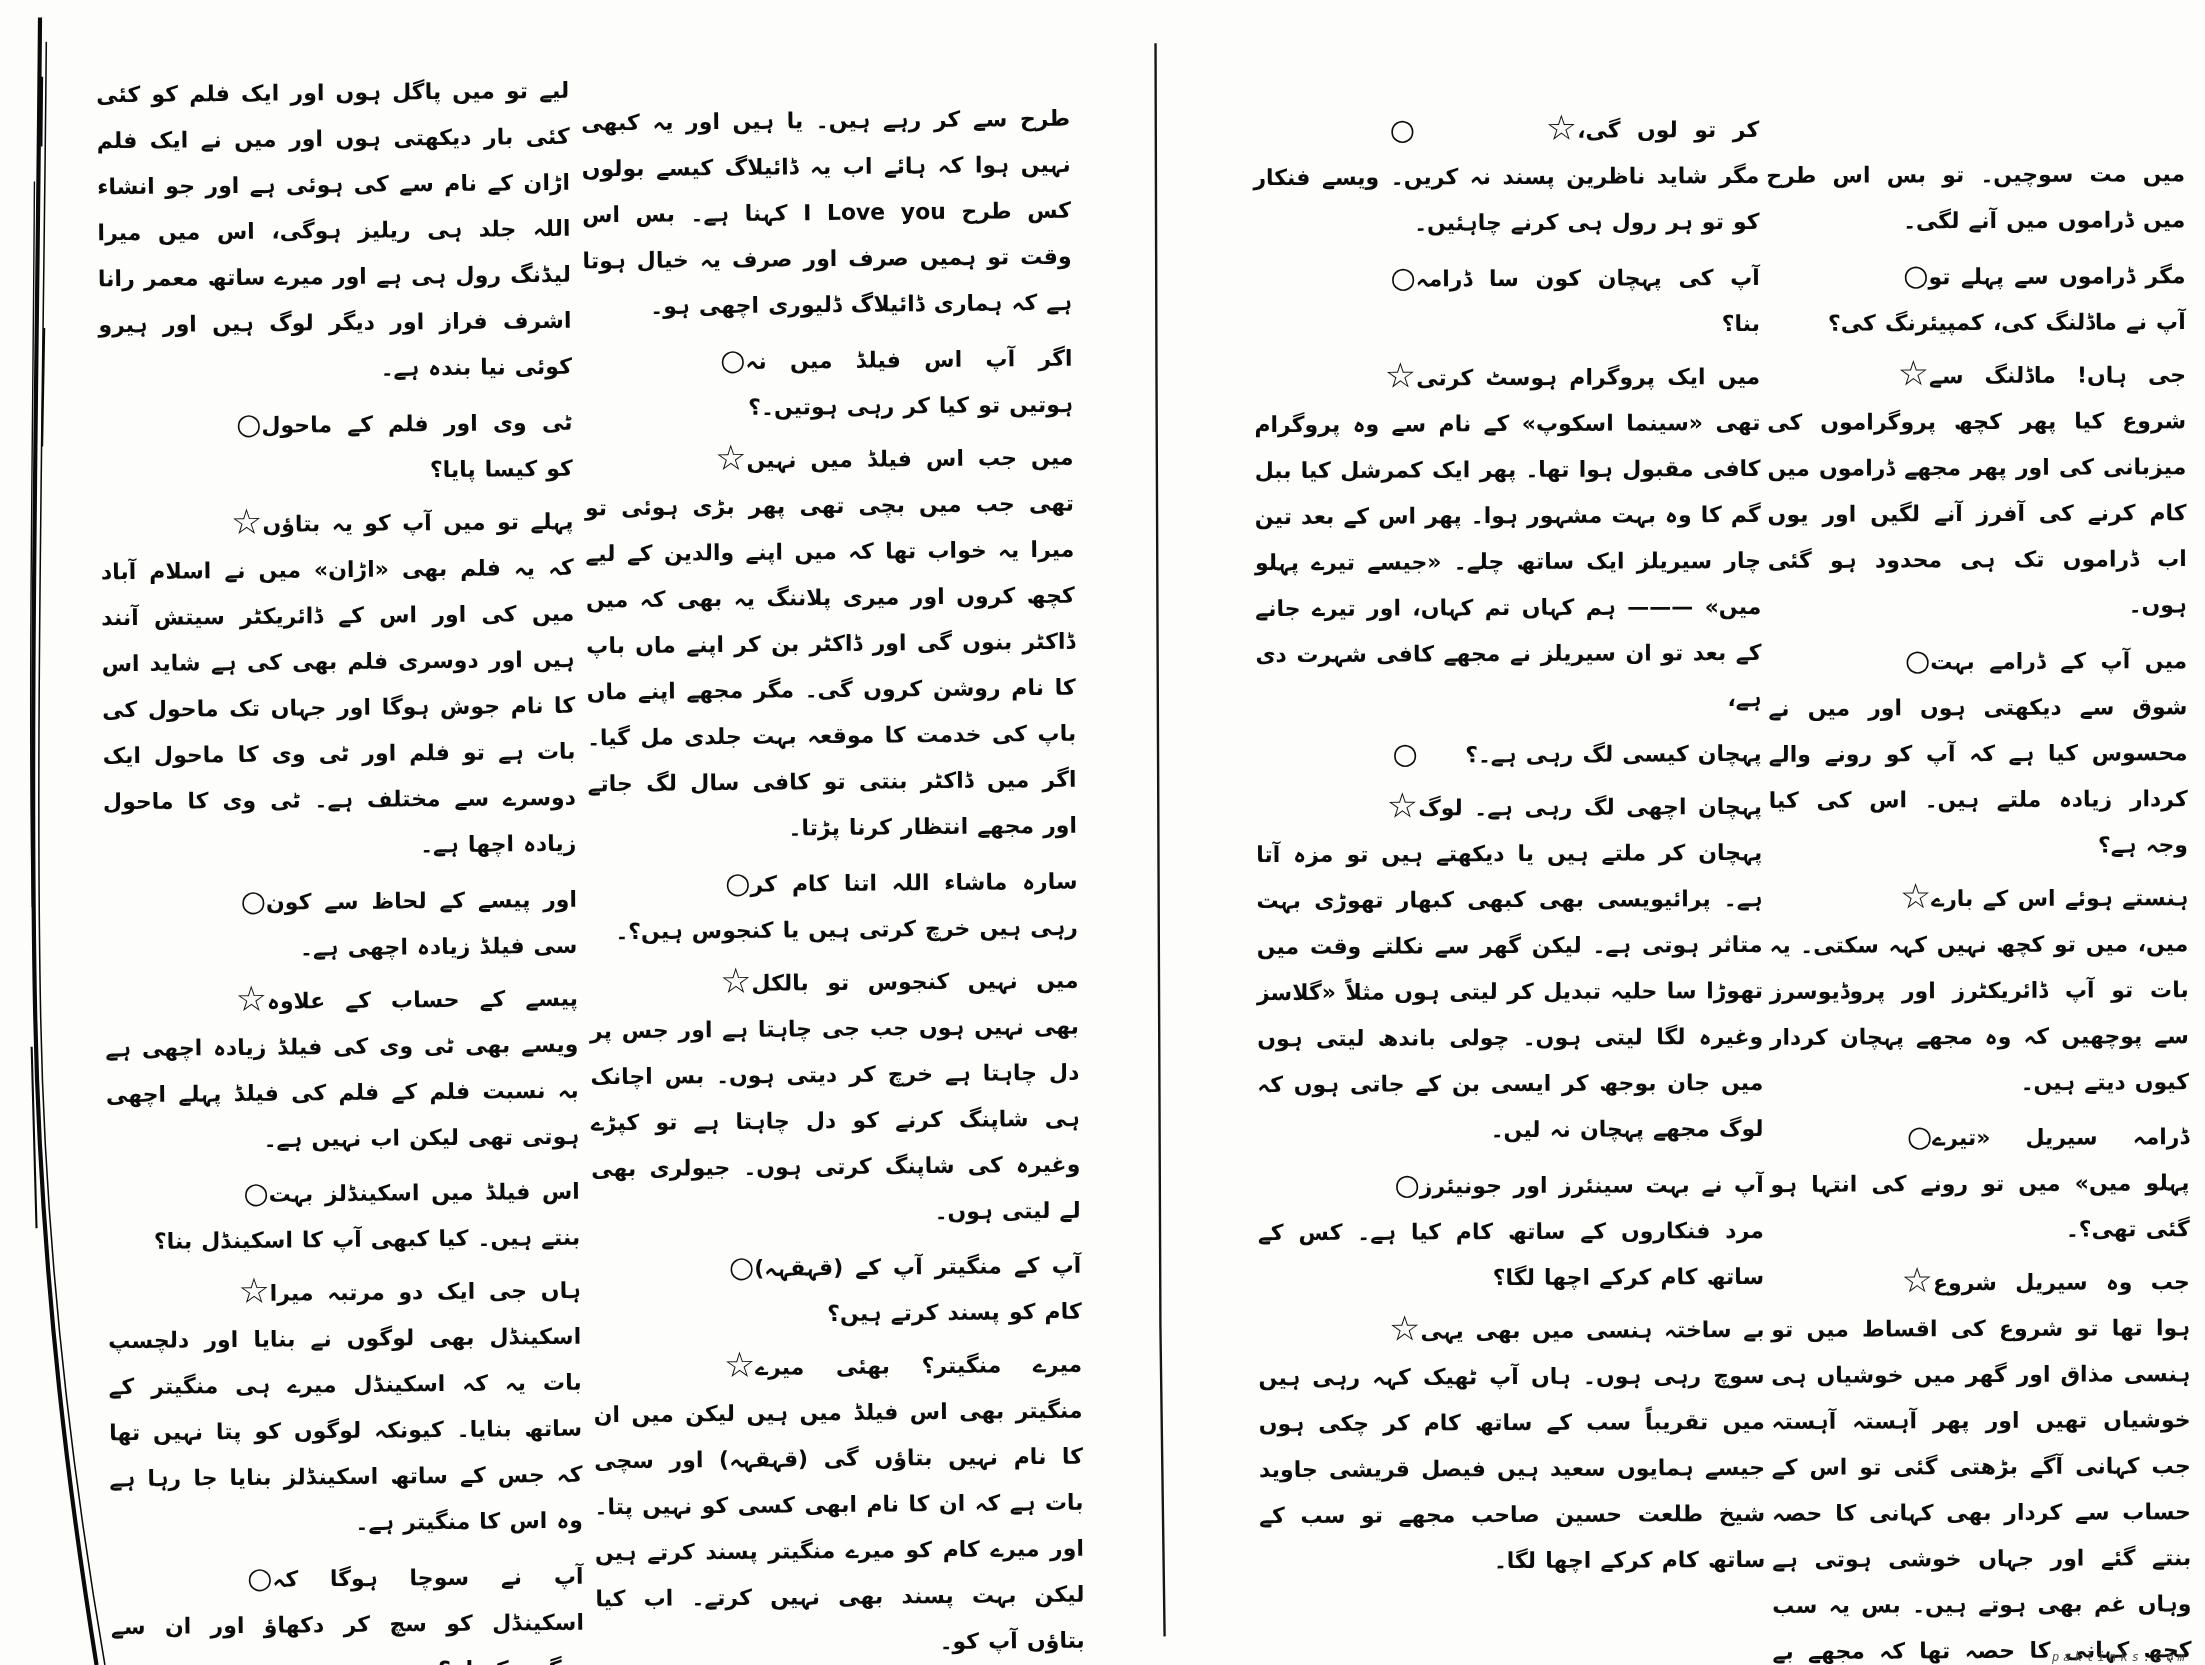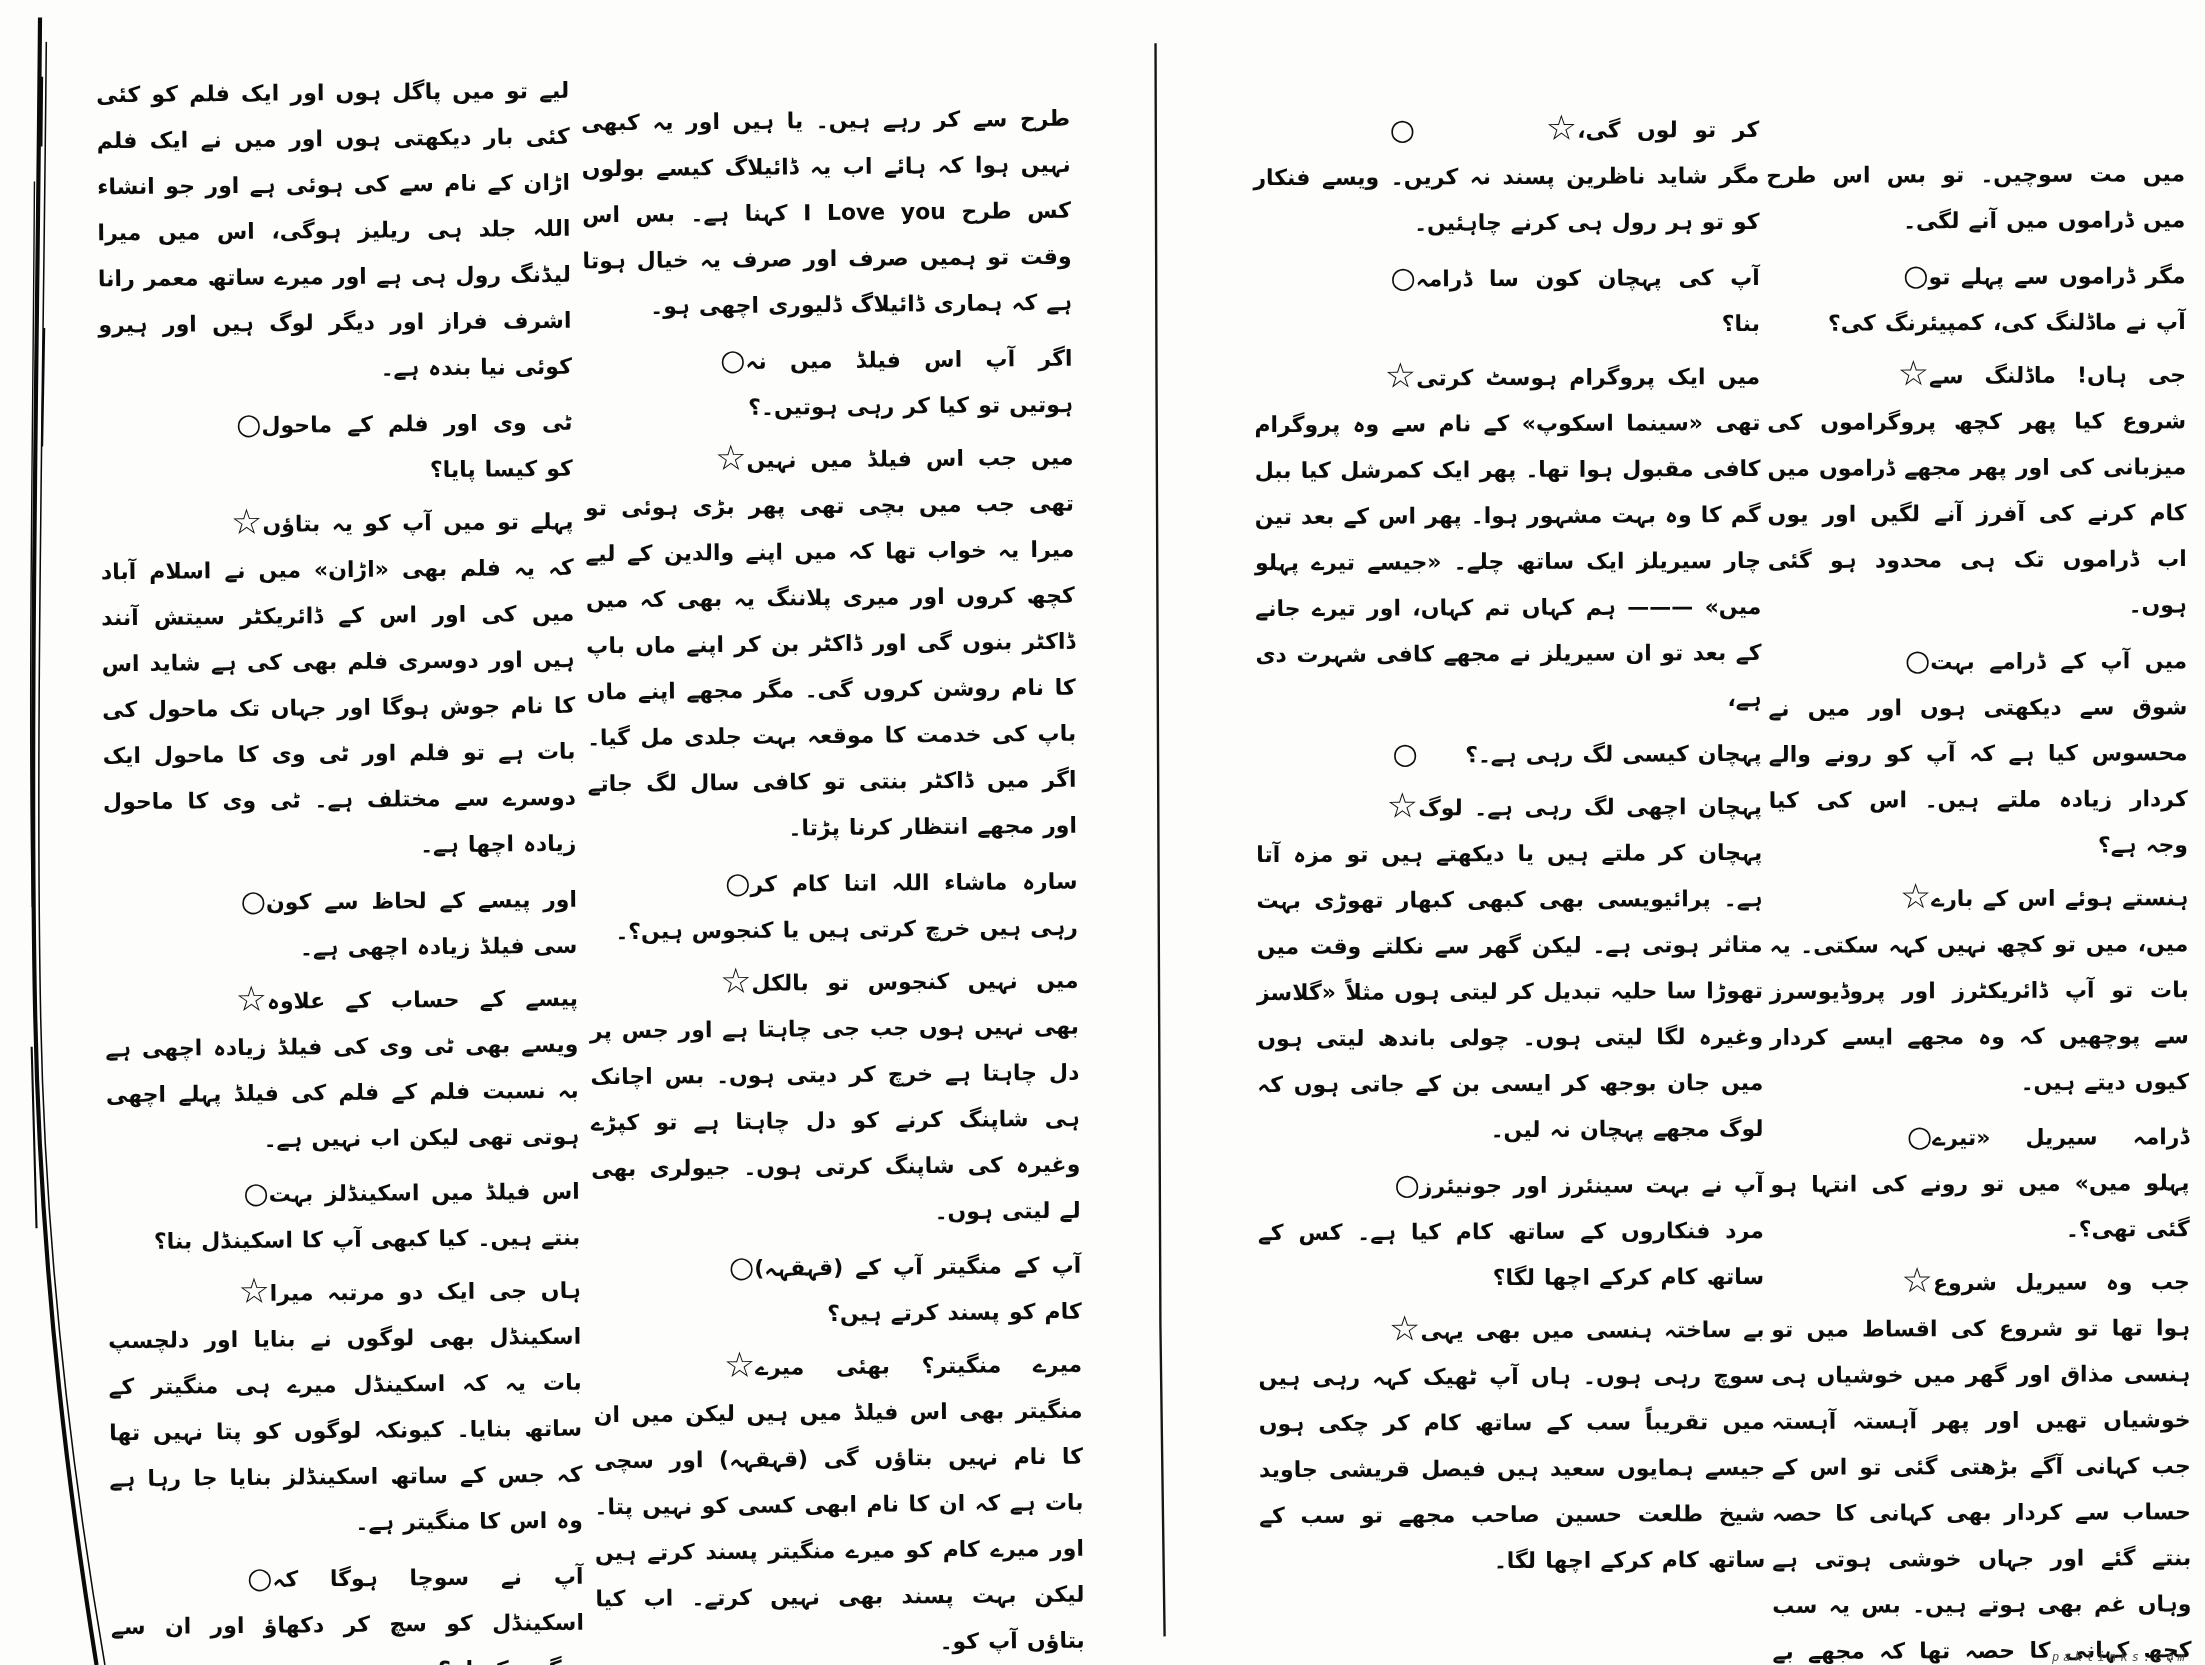--- a/index.html
+++ b/index.html
@@ -71,21 +71,21 @@
 
   <svg class="gutter-artifact" viewBox="0 0 140 2386" xmlns="http://www.w3.org/2000/svg" aria-hidden="true">
     <path d="M55,62 C57,700 58,1400 62,1900 C64,2150 66,2290 68,2345" fill="none" stroke="#161616" stroke-width="3.4"></path>
   </svg>
 
   <div class="col col-0 page-rot-right">
       <div class="block continuation"><span class="txt">میں مت سوچیں۔ تو بس اس طرح میں ڈراموں میں آنے لگی۔</span></div>
       <div class="block question"><span class="marker-slot">○</span><span class="txt">مگر ڈراموں سے پہلے تو آپ نے ماڈلنگ کی، کمپیئرنگ کی؟</span></div>
       <div class="block answer"><span class="marker-slot">☆</span><span class="txt">جی ہاں! ماڈلنگ سے شروع کیا پھر کچھ پروگراموں کی میزبانی کی اور پھر مجھے ڈراموں میں کام کرنے کی آفرز آنے لگیں اور یوں اب ڈراموں تک ہی محدود ہو گئی ہوں۔</span></div>
       <div class="block question"><span class="marker-slot">○</span><span class="txt">میں آپ کے ڈرامے بہت شوق سے دیکھتی ہوں اور میں نے محسوس کیا ہے کہ آپ کو رونے والے کردار زیادہ ملتے ہیں۔ اس کی کیا وجہ ہے؟</span></div>
-      <div class="block answer"><span class="marker-slot">☆</span><span class="txt">ہنستے ہوئے اس کے بارے میں، میں تو کچھ نہیں کہہ سکتی۔ یہ بات تو آپ ڈائریکٹرز اور پروڈیوسرز سے پوچھیں کہ وہ مجھے ایسے کردار کیوں دیتے ہیں۔</span></div>
+      <div class="block answer"><span class="marker-slot">☆</span><span class="txt">ہنستے ہوئے اس کے بارے میں، میں تو کچھ نہیں کہہ سکتی۔ یہ بات تو آپ ڈائریکٹرز اور پروڈیوسرز سے پوچھیں کہ وہ مجھے پہچان کردار کیوں دیتے ہیں۔</span></div>
       <div class="block question"><span class="marker-slot">○</span><span class="txt">ڈرامہ سیریل «تیرے پہلو میں» میں تو رونے کی انتہا ہو گئی تھی؟۔</span></div>
       <div class="block answer"><span class="marker-slot">☆</span><span class="txt">جب وہ سیریل شروع ہوا تھا تو شروع کی اقساط میں تو ہنسی مذاق اور گھر میں خوشیاں ہی خوشیاں تھیں اور پھر آہستہ آہستہ جب کہانی آگے بڑھتی گئی تو اس کے حساب سے کردار بھی کہانی کا حصہ بنتے گئے اور جہاں خوشی ہوتی ہے وہاں غم بھی ہوتے ہیں۔ بس یہ سب کچھ کہانی کا حصہ تھا کہ مجھے بے تحاشا رونا پڑا۔</span></div>
     </div>
 
   <div class="col col-1 page-rot-right">
       <div class="block question"><span class="marker-slot">○</span></div>
       <div class="block answer"><span class="marker-slot">☆</span><span class="txt">کر تو لوں گی، مگر شاید ناظرین پسند نہ کریں۔ ویسے فنکار کو تو ہر رول ہی کرنے چاہئیں۔</span></div>
       <div class="block question"><span class="marker-slot">○</span><span class="txt">آپ کی پہچان کون سا ڈرامہ بنا؟</span></div>
       <div class="block answer"><span class="marker-slot">☆</span><span class="txt">میں ایک پروگرام ہوسٹ کرتی تھی «سینما اسکوپ» کے نام سے وہ پروگرام کافی مقبول ہوا تھا۔ پھر ایک کمرشل کیا ببل گم کا وہ بہت مشہور ہوا۔ پھر اس کے بعد تین چار سیریلز ایک ساتھ چلے۔ «جیسے تیرے پہلو میں» ——— ہم کہاں تم کہاں، اور تیرے جانے کے بعد تو ان سیریلز نے مجھے کافی شہرت دی ہے،</span></div>
       <div class="block question"><span class="marker-slot">○</span><span class="txt">پہچان کیسی لگ رہی ہے۔؟</span></div>

